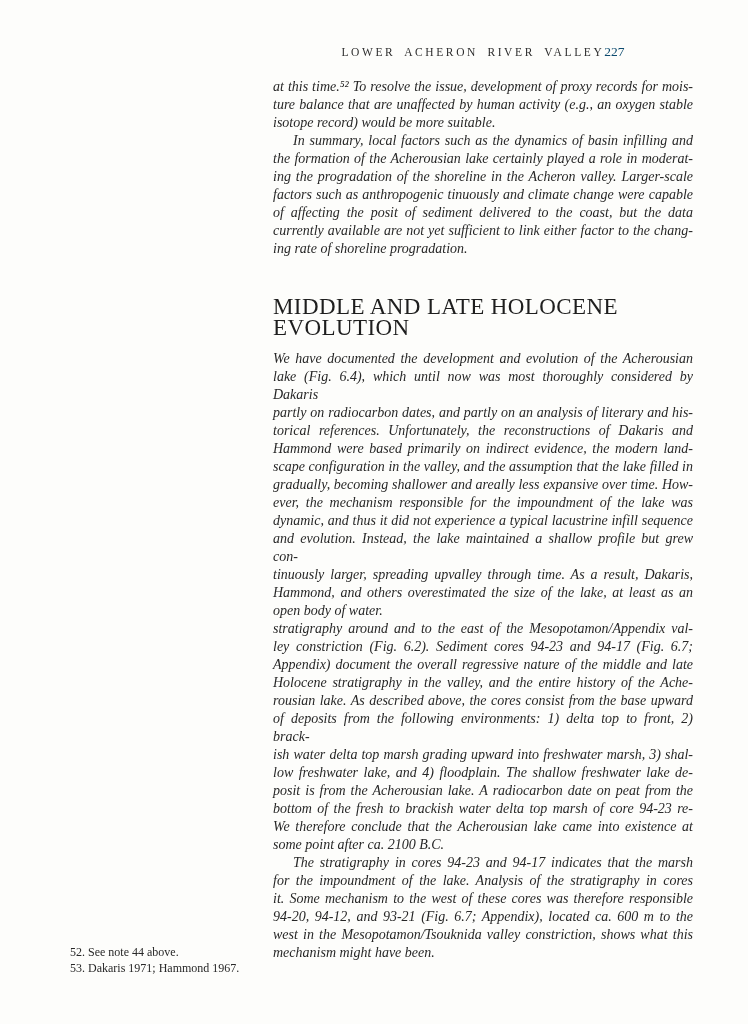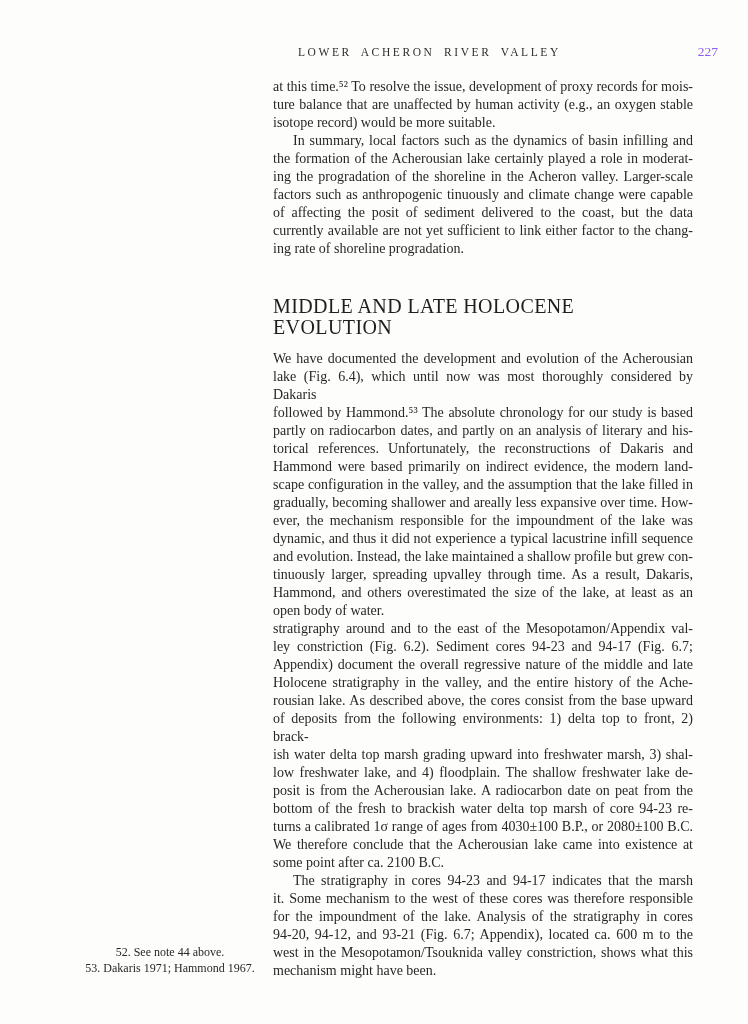--- a/index.html
+++ b/index.html
@@ -11,64 +11,63 @@
     -webkit-font-smoothing: antialiased;
   }
   .page {
     position: relative;
     width: 748px; height: 1024px;
     overflow: hidden;
   }
   .header-row {
     position: absolute;
     left: 273px; top: 44px; width: 420px;
-    display: flex; justify-content: space-between; align-items: baseline; margin-left: 25px;
+    display: flex; justify-content: center; align-items: baseline;
   }
   .running-head {
     font-size: 11.5px;
     letter-spacing: 2.6px;
     word-spacing: 4px;
     color: #2e2e2e;
   }
   .page-number {
     font-size: 13.5px;
-    color: #8b5cf6;
+    color: #0c4a6e;
     font-family: Liberation Serif, serif;
   }
   .column {
     position: absolute;
     left: 273px; top: 78px; width: 420px;
   }
-  .para { margin: 0; }
+  .para { margin: 0; font-style: italic; }
   .line {
     font-size: 14px;
     line-height: 18px;
     text-align: justify;
     text-align-last: justify;
     color: #272727;
   }
   .line.lastline { text-align-last: left; }
   .line.indent { padding-left: 20px; }
   .heading { margin: 38px 0 12px 0; }
   .heading-line {
-    font-size: 20px;
+    font-size: 23px;
     line-height: 21px;
     letter-spacing: 0.4px;
     color: #1e1e1e;
   }
   .footnotes {
     position: absolute;
     left: 70px; top: 944px; width: 200px;
   }
   .footnote-line {
     font-size: 12px;
     line-height: 16px;
     white-space: nowrap;
     color: #272727;
-    text-align: center;
   }
 </style>
 </head>
 <body>
 
 <div class="page">
 
   <div class="header-row">
     <span class="running-head">LOWER ACHERON RIVER VALLEY</span>
     <span class="page-number">227</span>
@@ -88,21 +87,20 @@
         <div class="line">of affecting the posit of sediment delivered to the coast, but the data</div>
         <div class="line">currently available are not yet sufficient to link either factor to the chang-</div>
         <div class="line lastline">ing rate of shoreline progradation.</div>
       </div>
       <div class="heading">
         <div class="heading-line">MIDDLE AND LATE HOLOCENE EVOLUTION</div>
       </div>
       <div class="para">
         <div class="line">We have documented the development and evolution of the Acherousian</div>
         <div class="line">lake (Fig. 6.4), which until now was most thoroughly considered by Dakaris</div>
-        <div class="line">followed by Hammond.⁵³ The absolute chronology for our study is based</div>
         <div class="line">partly on radiocarbon dates, and partly on an analysis of literary and his-</div>
         <div class="line">torical references. Unfortunately, the reconstructions of Dakaris and</div>
         <div class="line">Hammond were based primarily on indirect evidence, the modern land-</div>
         <div class="line">scape configuration in the valley, and the assumption that the lake filled in</div>
         <div class="line">gradually, becoming shallower and areally less expansive over time. How-</div>
         <div class="line">ever, the mechanism responsible for the impoundment of the lake was</div>
         <div class="line">dynamic, and thus it did not experience a typical lacustrine infill sequence</div>
         <div class="line">and evolution. Instead, the lake maintained a shallow profile but grew con-</div>
         <div class="line">tinuously larger, spreading upvalley through time. As a result, Dakaris,</div>
         <div class="line">Hammond, and others overestimated the size of the lake, at least as an</div>
@@ -112,28 +110,27 @@
         <div class="line">stratigraphy around and to the east of the Mesopotamon/Appendix val-</div>
         <div class="line">ley constriction (Fig. 6.2). Sediment cores 94-23 and 94-17 (Fig. 6.7;</div>
         <div class="line">Appendix) document the overall regressive nature of the middle and late</div>
         <div class="line">Holocene stratigraphy in the valley, and the entire history of the Ache-</div>
         <div class="line">rousian lake. As described above, the cores consist from the base upward</div>
         <div class="line">of deposits from the following environments: 1) delta top to front, 2) brack-</div>
         <div class="line">ish water delta top marsh grading upward into freshwater marsh, 3) shal-</div>
         <div class="line">low freshwater lake, and 4) floodplain. The shallow freshwater lake de-</div>
         <div class="line">posit is from the Acherousian lake. A radiocarbon date on peat from the</div>
         <div class="line">bottom of the fresh to brackish water delta top marsh of core 94-23 re-</div>
-        <div class="line">turns a calibrated 1σ range of ages from 4030±100 B.P., or 2080±100 B.C.</div>
         <div class="line">We therefore conclude that the Acherousian lake came into existence at</div>
         <div class="line lastline">some point after ca. 2100 B.C.</div>
       </div>
       <div class="para">
         <div class="line indent">The stratigraphy in cores 94-23 and 94-17 indicates that the marsh</div>
+        <div class="line">for the impoundment of the lake. Analysis of the stratigraphy in cores</div>
         <div class="line">it. Some mechanism to the west of these cores was therefore responsible</div>
-        <div class="line">for the impoundment of the lake. Analysis of the stratigraphy in cores</div>
         <div class="line">94-20, 94-12, and 93-21 (Fig. 6.7; Appendix), located ca. 600 m to the</div>
         <div class="line">west in the Mesopotamon/Tsouknida valley constriction, shows what this</div>
         <div class="line lastline">mechanism might have been.</div>
       </div>
     </div>
 
   <div class="footnotes">
       <div class="footnote-line">52. See note 44 above.</div>
       <div class="footnote-line">53. Dakaris 1971; Hammond 1967.</div>
     </div>

